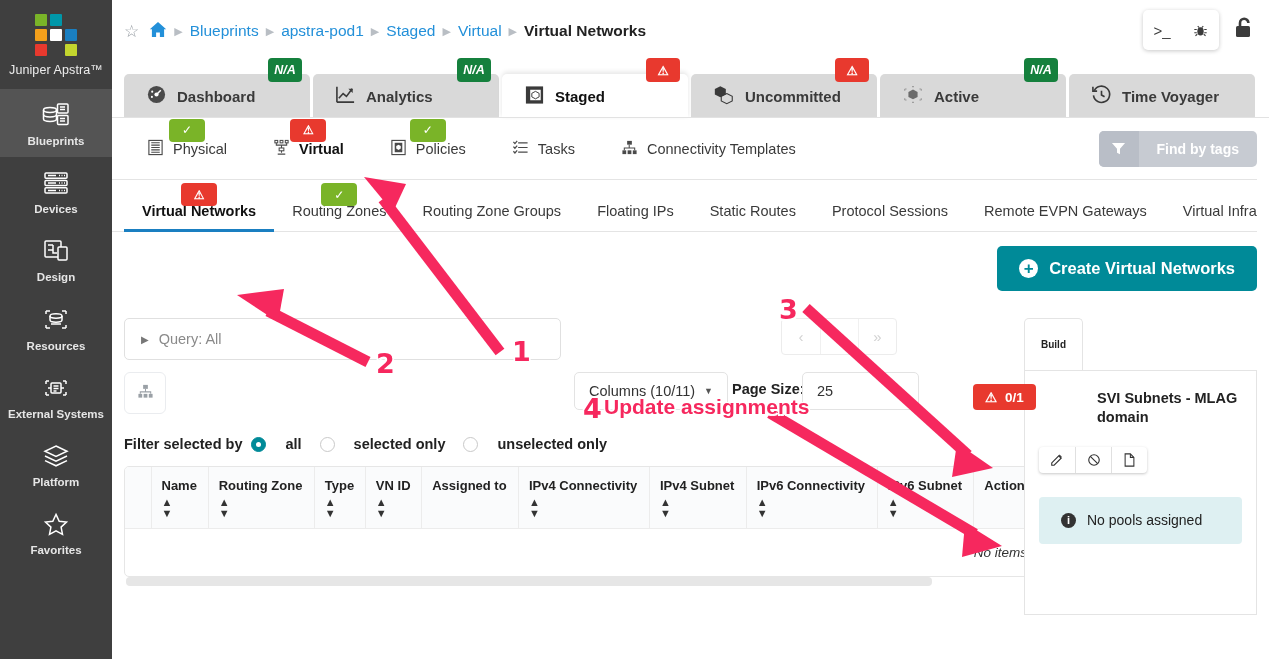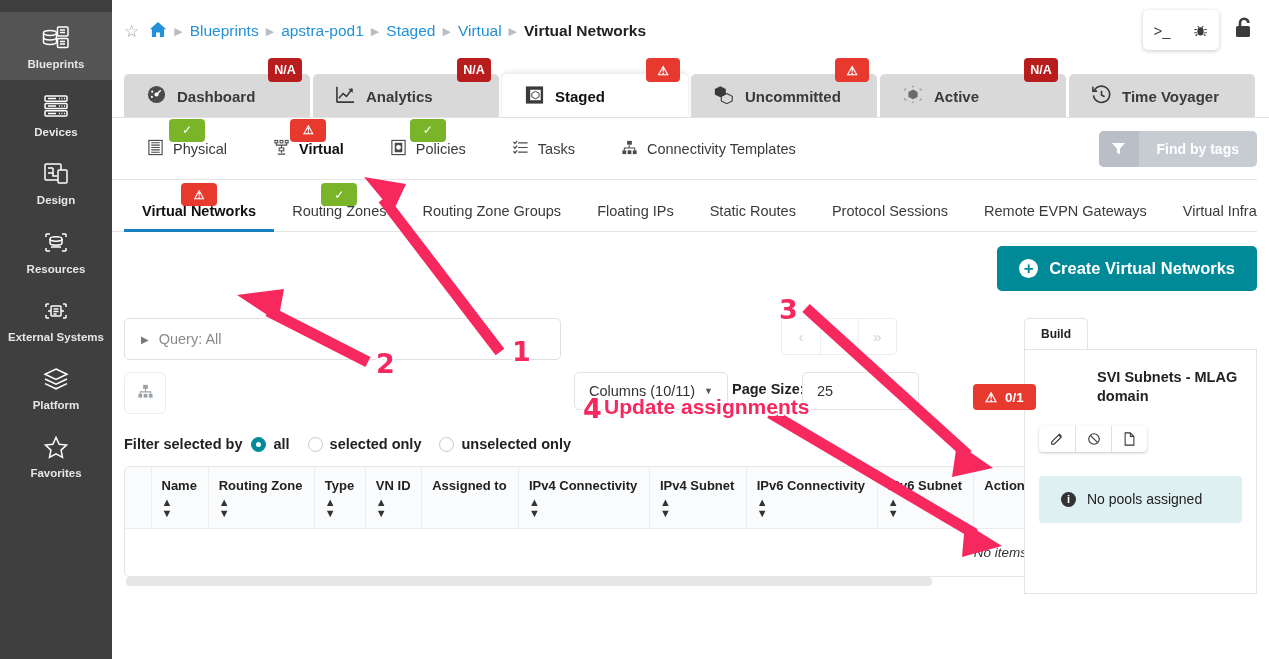--- a/index.html
+++ b/index.html
@@ -76,21 +76,21 @@
     display: flex; align-items: center; gap: 10px; padding-left: 22px;
     font-size: 15px; font-weight: bold; color: #3a3a3a; cursor: pointer;
   }
   .ptab.active { background: #ffffff; color: #111; box-shadow: 0 -2px 5px rgba(0,0,0,.10); }
   .ptab .badge {
     position: absolute; top: -16px; right: 8px;
     min-width: 34px; height: 24px; border-radius: 4px;
     display: flex; align-items: center; justify-content: center;
     font-size: 12.5px; font-weight: bold; color: #fff;
   }
-  .badge.na { background: #b91c1c; }
+  .badge.na { background: #15803d; font-style: italic; }
   .badge.warn { background: #e8392e; width: 32px; }
   .ptabs-underline { position:absolute; left:0; right:0; bottom:0; height:1px; background:#e2e2e2; }
 
   
   .stabs {
     position: relative; display: flex; align-items: center; gap: 0;
     height: 62px; padding-left: 12px; border-bottom: 1px solid #e4e4e4;
     margin: 0 12px 0 0;
   }
   .stab {
@@ -194,21 +194,21 @@
   .filterrow .fl-lbl { font-weight: bold; color: #222; }
   .radio {
     width: 15px; height: 15px; border-radius: 50%; border: 1.5px solid #c9c9c9; background: #fff;
     display: inline-block; cursor: pointer; position: relative;
   }
   .radio.sel { border-color: #008a98; background: #008a98; }
   .radio.sel:after {
     content: ""; position: absolute; left: 4px; top: 4px; width: 5px; height: 5px;
     border-radius: 50%; background: #fff;
   }
-  .ropt { display: flex; align-items: center; gap: 7px; margin-right: 9px; cursor: pointer; }
+  .ropt { display: flex; align-items: center; gap: 19px; margin-right: 9px; cursor: pointer; }
   .ropt span.t { font-weight: bold; color: #222; }
 
   .table-wrap {
     margin-top: 14px; width: 920px; border: 1px solid #e6e6e6; border-radius: 5px; background: #fff;
     overflow: hidden;
   }
   table { border-collapse: collapse; width: 100%; }
   thead th {
     background: #fafbfc; border-right: 1px solid #ececec; border-bottom: 1px solid #ececec;
     padding: 10px 10px 9px; font-size: 13px; font-weight: bold; color: #222;
@@ -217,21 +217,21 @@
   thead th.chk { width: 26px; }
   .sorter { display: block; margin-top: 1px; color: #333; font-size: 11px; line-height: 1; }
   td.empty { padding: 16px; text-align: right; font-size: 13.5px; font-style: italic; color: #333; }
   .hscroll { height: 9px; background: #e6e6e6; border-radius: 4px; margin: 0 2px 3px; }
 
   
   .build-panel { position: absolute; right: 12px; top: 86px; width: 233px; }
   .build-tabs { display: flex; }
   .build-tab {
     background: #fff; border: 1px solid #e4e4e4; border-bottom: none;
-    border-radius: 5px 5px 0 0; padding: 8px 16px; font-size: 12px; font-weight: bold;
+    border-radius: 5px 5px 0 0; padding: 20px 16px; font-size: 10px; font-weight: bold;
     color: #222; cursor: pointer;
   }
   .build-body {
     border: 1px solid #e4e4e4; border-top: 1px solid #e4e4e4; background: #fff;
     padding: 18px 14px 22px; min-height: 245px;
   }
   .pool-row { display: flex; gap: 13px; align-items: flex-start; }
   .pool-badge {
     position: absolute; left: -51px; top: 66px;
     background: #e8392e; color: #fff; border-radius: 4px; height: 26px;
@@ -272,20 +272,34 @@
     text-shadow: -1.5px -1.5px 0 #fff, 1.5px -1.5px 0 #fff, -1.5px 1.5px 0 #fff, 1.5px 1.5px 0 #fff,
                  0 0 3px rgba(255,255,255,.9);
   }
 </style>
 </head>
 <body>
 
 <div id="app">
 
   <div class="rail">
+    <div class="rail-logo">
+      <div class="logo-grid">
+        <i style="background:#7ab428"></i>
+          <i style="background:#0097a9"></i>
+          <i></i>
+        <i style="background:#f4a01b"></i>
+          <i style="background:#ffffff"></i>
+          <i style="background:#1a7fc1"></i>
+        <i style="background:#e8392e"></i>
+          <i></i>
+          <i style="background:#c3d62e"></i>
+      </div>
+      <div class="rail-brand">Juniper Apstra™</div>
+    </div>
     <div class="rail-items">
 
       <div class="rail-item active">
         <div class="ri-ico">
           <svg width="28" height="26" viewBox="0 0 28 26">
             <ellipse cx="8" cy="8" rx="6.5" ry="2.4"></ellipse>
               <path d="M1.5 8v9c0 1.3 2.9 2.4 6.5 2.4s6.5-1.1 6.5-2.4V8"></path>
             <path d="M1.5 12.5c0 1.3 2.9 2.4 6.5 2.4s6.5-1.1 6.5-2.4"></path>
             <rect x="15.5" y="2" width="10.5" height="9" rx="1"></rect>
               <rect x="15.5" y="13.5" width="10.5" height="9" rx="1"></rect>

